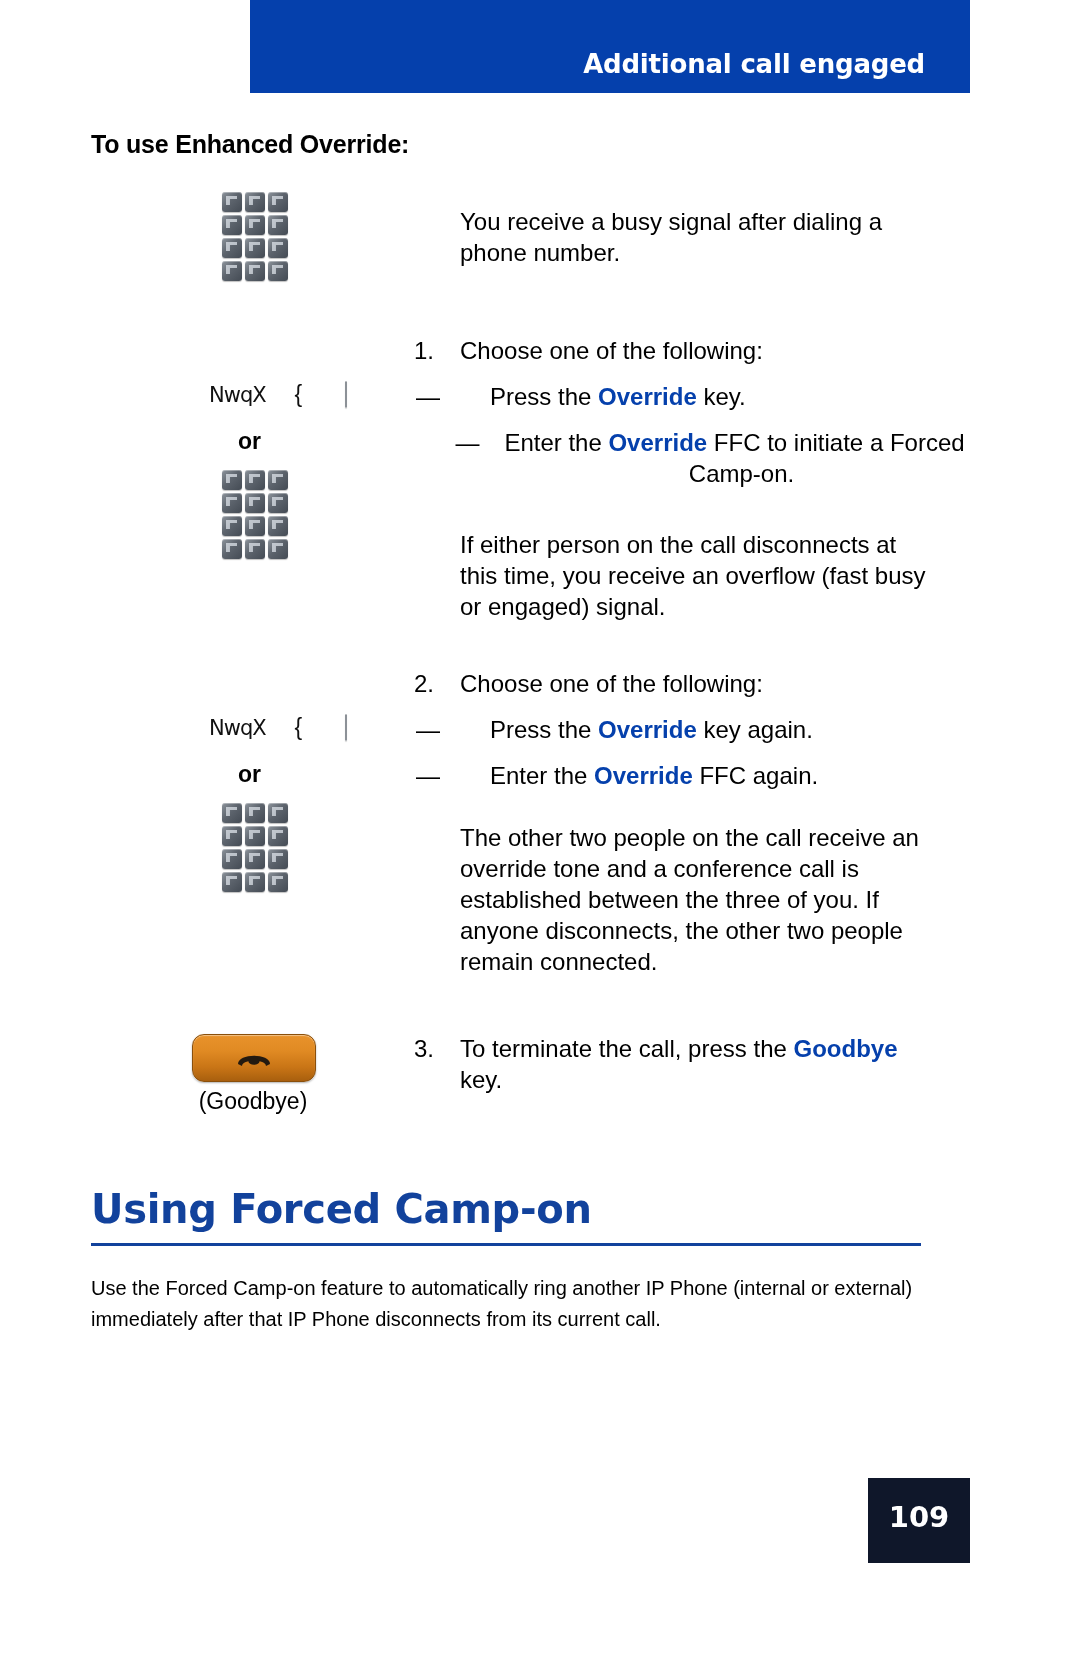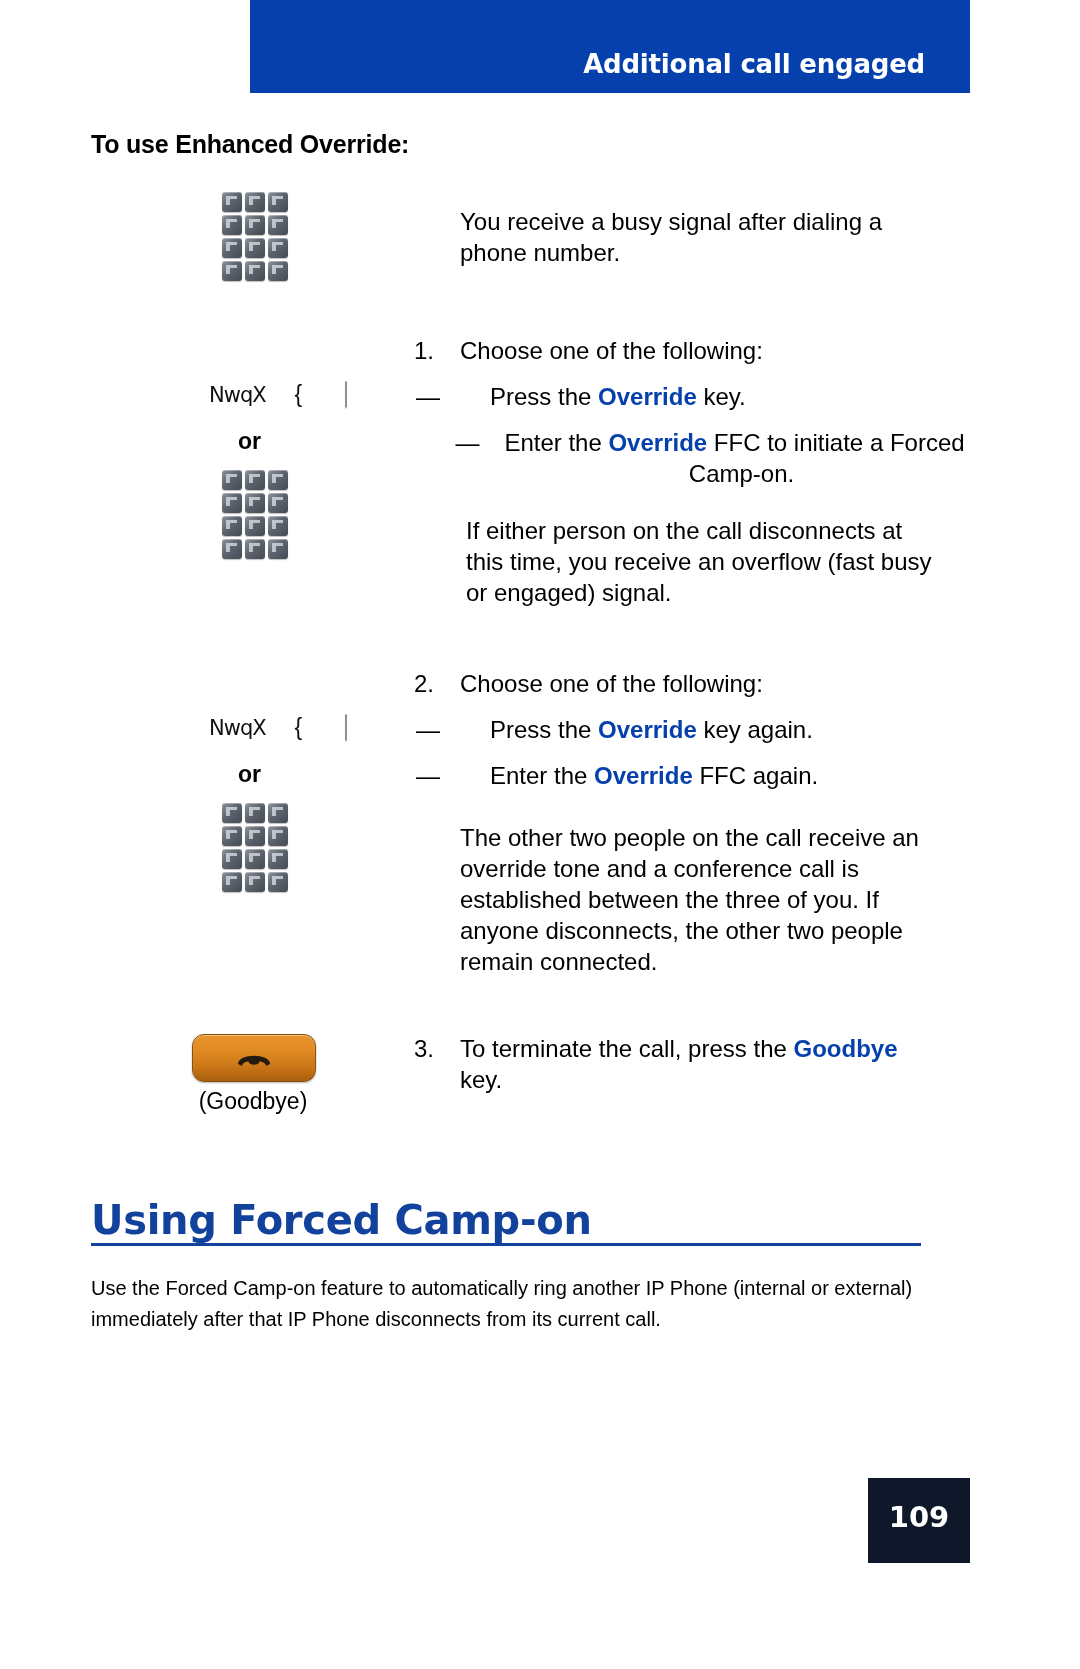--- a/index.html
+++ b/index.html
@@ -186,21 +186,20 @@
   .chapter-heading {
     position: absolute;
     left: 91px;
     top: 1186px;
     font-size: 40px;
     font-weight: bold;
     color: #12429C;
     letter-spacing: -0.3px;
     font-family: "DejaVu Sans", sans-serif;
     white-space: nowrap;
-    margin-top: 11px;
   }
   .chapter-rule {
     position: absolute;
     left: 91px;
     top: 1243px;
     width: 830px;
     height: 3px;
     background: #12429C;
   }
 
@@ -296,21 +295,21 @@
         <div class="key"></div>
         <div class="key"></div>
         <div class="key"></div>
         <div class="key"></div>
         <div class="key"></div>
         <div class="key"></div>
       </div>
     </div>
   </div>
 
-  <div class="txt body" style="top:515px;margin-left:6px;">If either person on the call disconnects at this time, you receive an overflow (fast busy or engaged) signal.</div>
+  <div class="txt body" style="top:529px;">If either person on the call disconnects at this time, you receive an overflow (fast busy or engaged) signal.</div>
 
   <div class="step-num" style="top:668px;">2.</div>
   <div class="txt body" style="top:668px;">Choose one of the following:</div>
 
   <div class="dash-item" style="top:714px;">
     <span class="dash">—</span><span>Press the </span><span class="kw">Override</span><span> key again.</span>
   </div>
 
   <div class="dash-item" style="top:760px;">
     <span class="dash">—</span><span>Enter the </span><span class="kw">Override</span><span> FFC again.</span>

